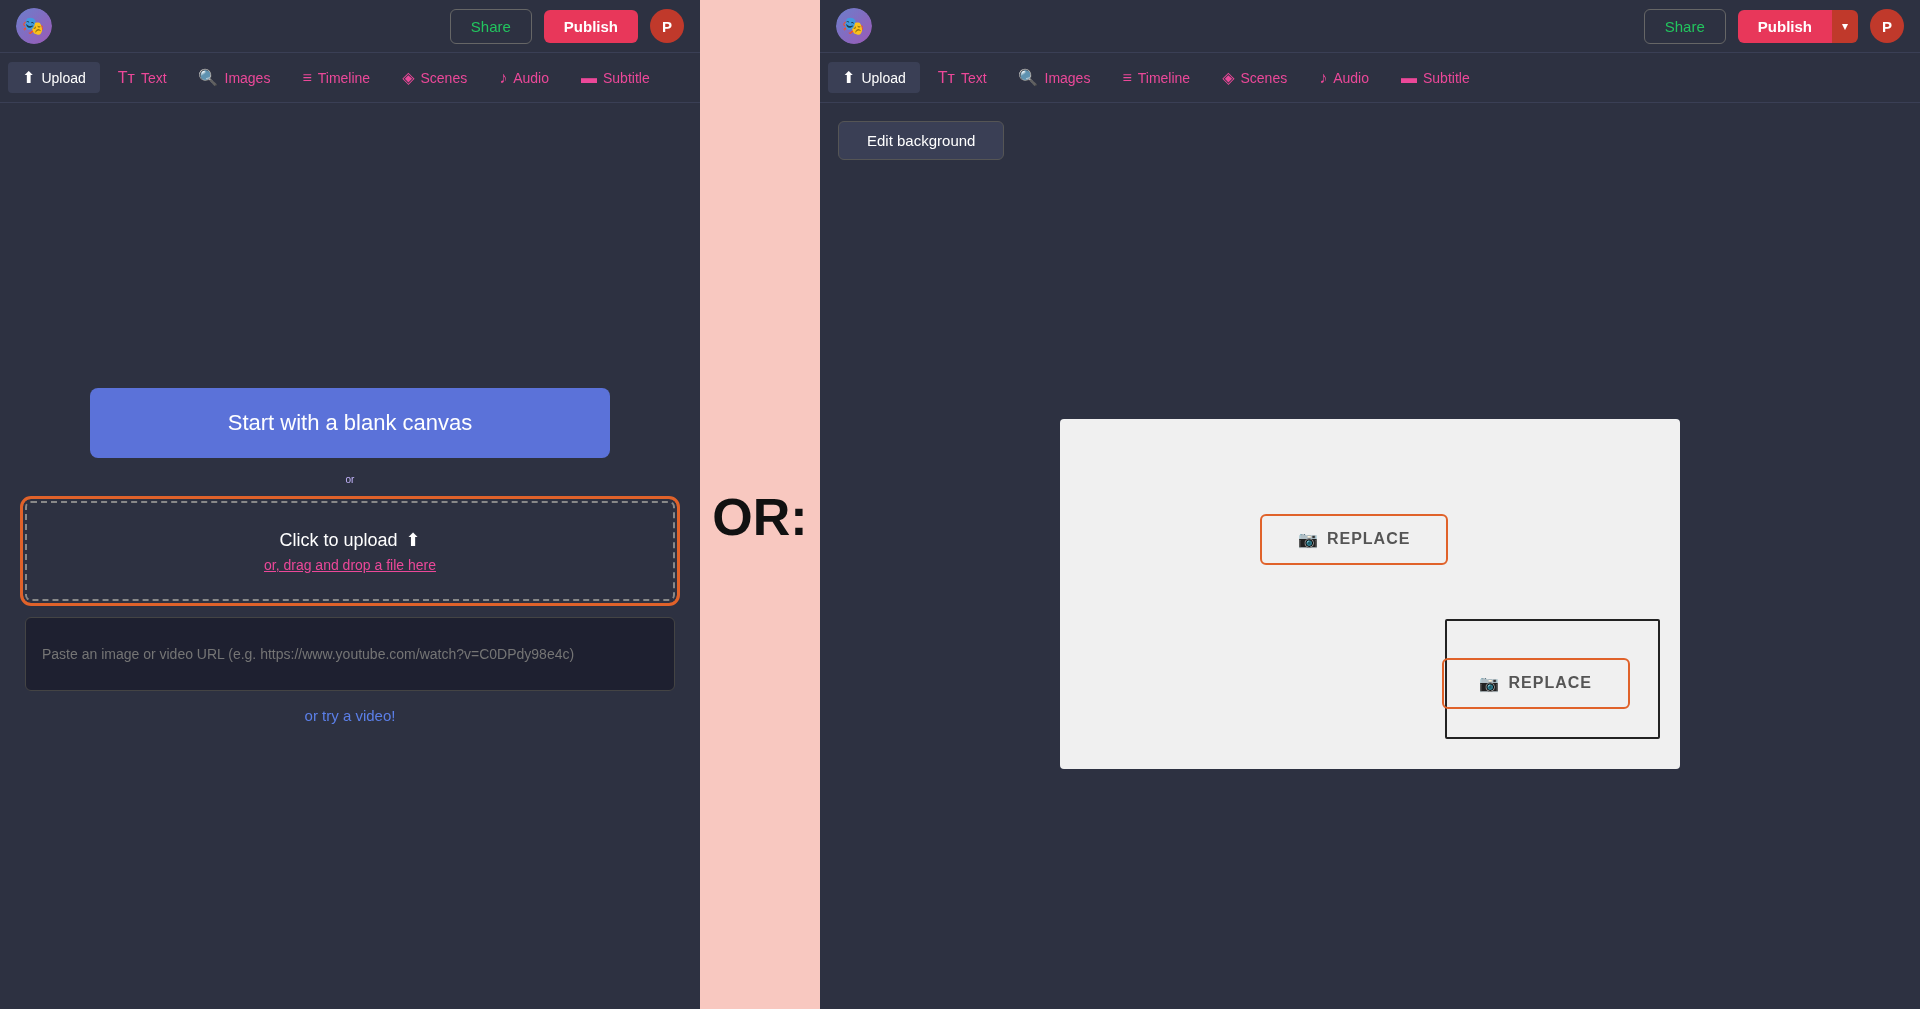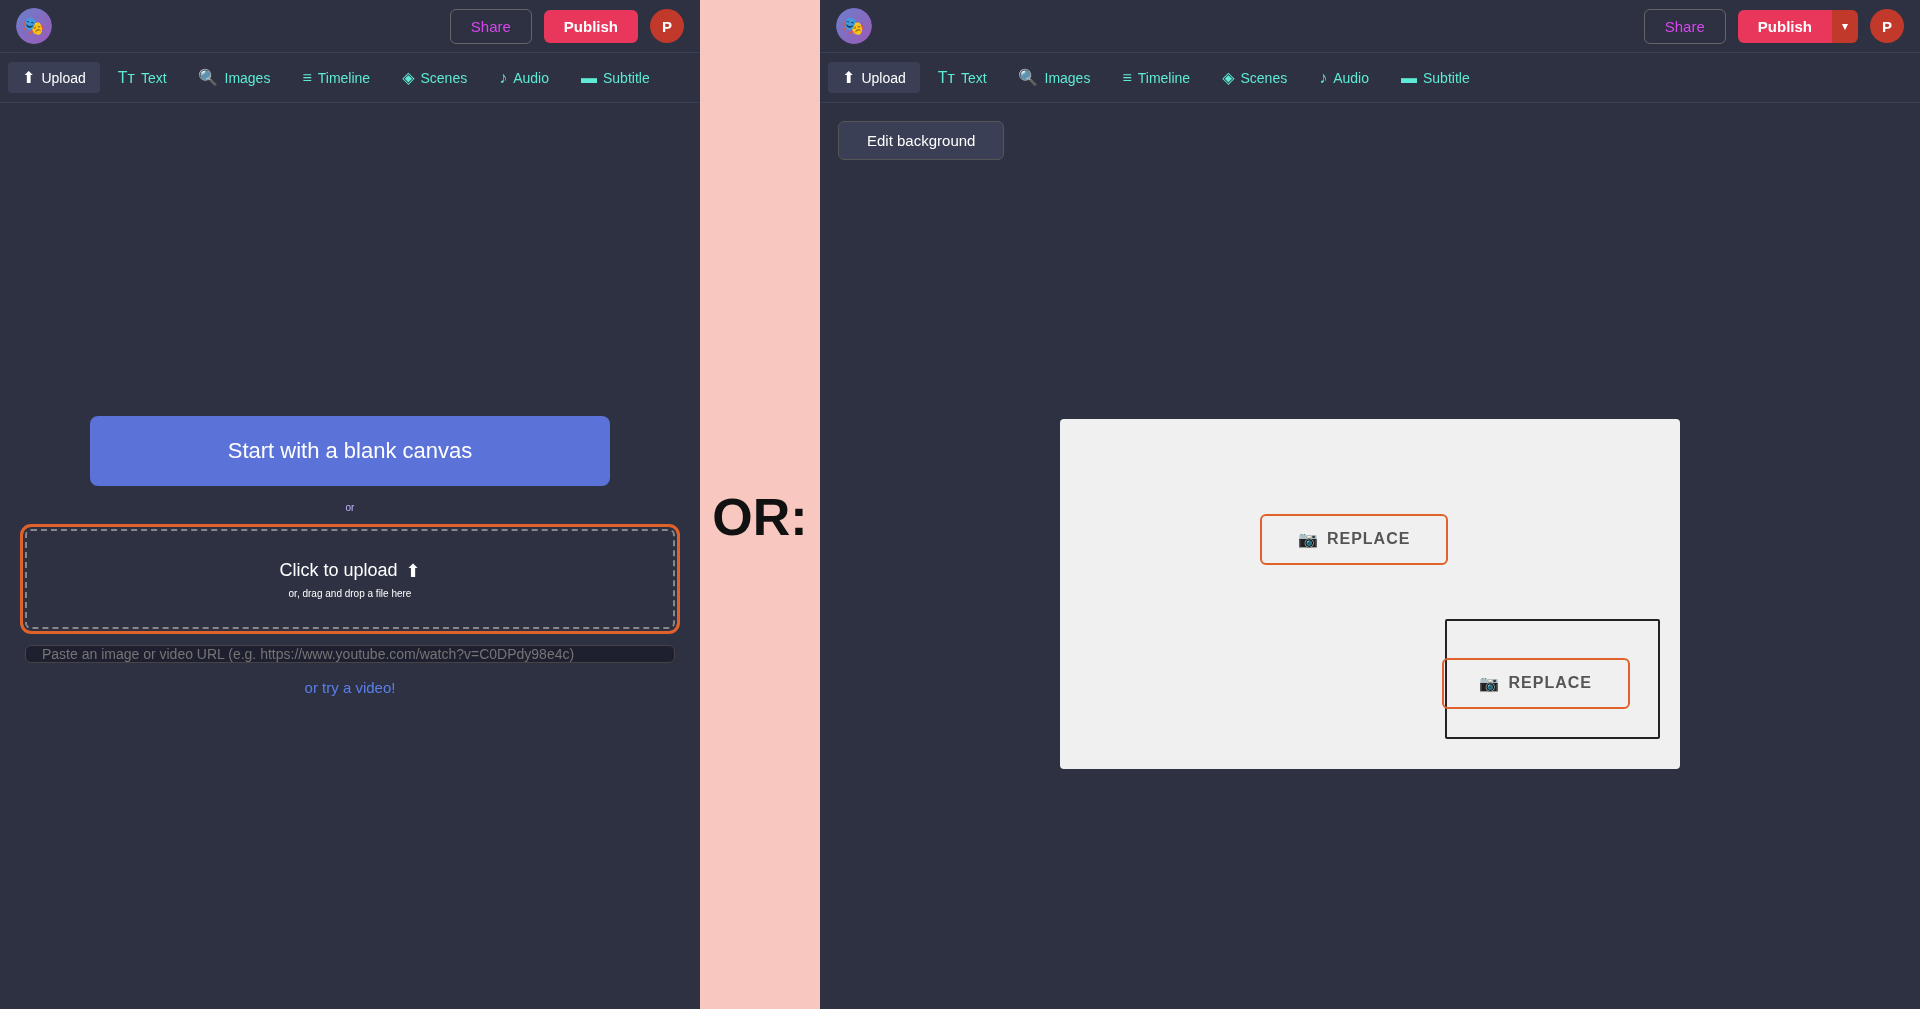--- a/index.html
+++ b/index.html
@@ -49,21 +49,21 @@
       justify-content: center;
       font-size: 18px;
     }
 
     .header-spacer { flex: 1; }
 
     .share-btn {
       padding: 8px 20px;
       background: transparent;
       border: 1.5px solid #666;
-      color: #d946ef;
+      color: #22c55e;
       border-radius: 6px;
       font-size: 15px;
       cursor: pointer;
     }
 
     .publish-btn {
       padding: 8px 20px;
       background: #e8375a;
       border: none;
       color: #fff;
@@ -96,21 +96,21 @@
       padding: 0 8px;
       gap: 4px;
       border-bottom: 1px solid #3a3f55;
     }
 
     .toolbar-item {
       display: flex;
       align-items: center;
       gap: 6px;
       padding: 6px 14px;
-      color: #5eead4;
+      color: #ec4899;
       font-size: 14px;
       cursor: pointer;
       border-radius: 4px;
       background: transparent;
       border: none;
       white-space: nowrap;
     }
     .toolbar-item.active {
       background: #3a3f55;
       color: #fff;
@@ -166,27 +166,28 @@
     .click-upload-text {
       color: #fff;
       font-size: 18px;
       font-weight: 500;
       display: flex;
       align-items: center;
       gap: 8px;
     }
 
     .drag-drop-text {
-      color: #ffffff;
-      font-size: 10px;
+      color: #ec4899;
+      font-size: 14px;
+      text-decoration: underline;
     }
 
     .url-input {
       width: 650px;
-      padding: 0 16px;
+      padding: 28px 16px;
       background: #1e2030;
       border: 1px solid #444;
       border-radius: 6px;
       color: #7dd3fc;
       font-size: 14px;
     }
 
     .try-sample {
       color: #5b7fe8;
       font-size: 15px;

